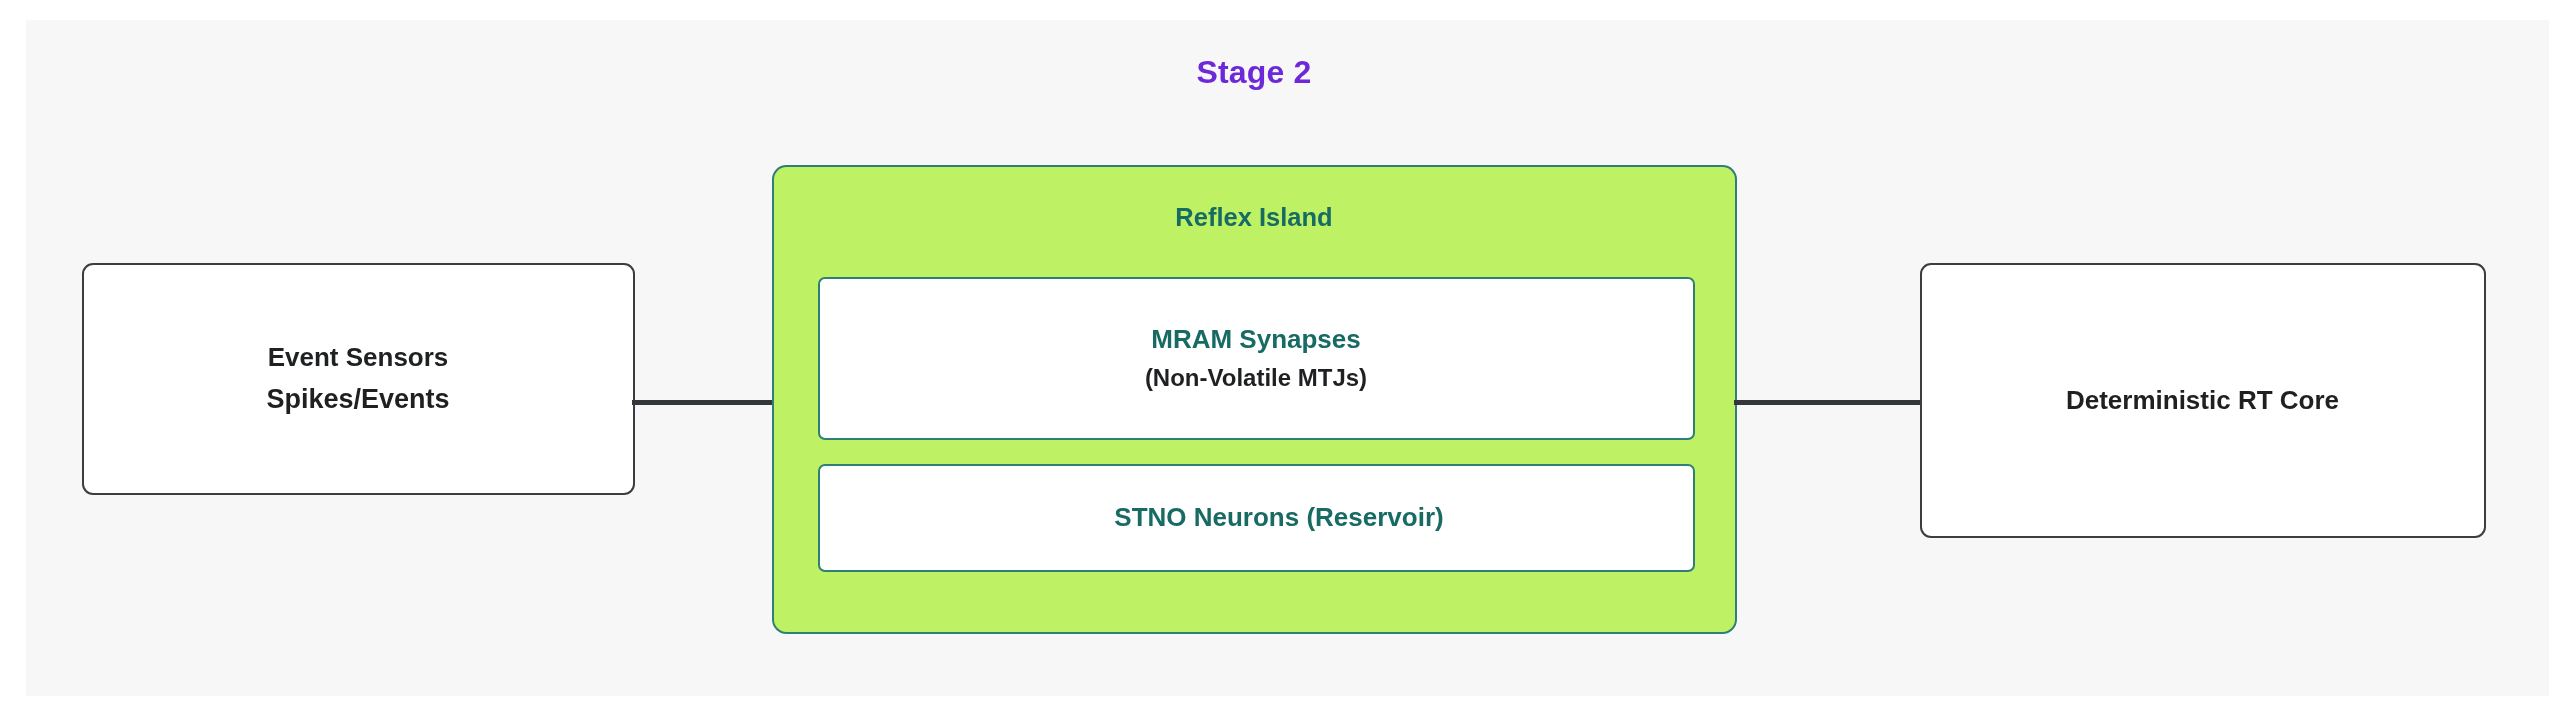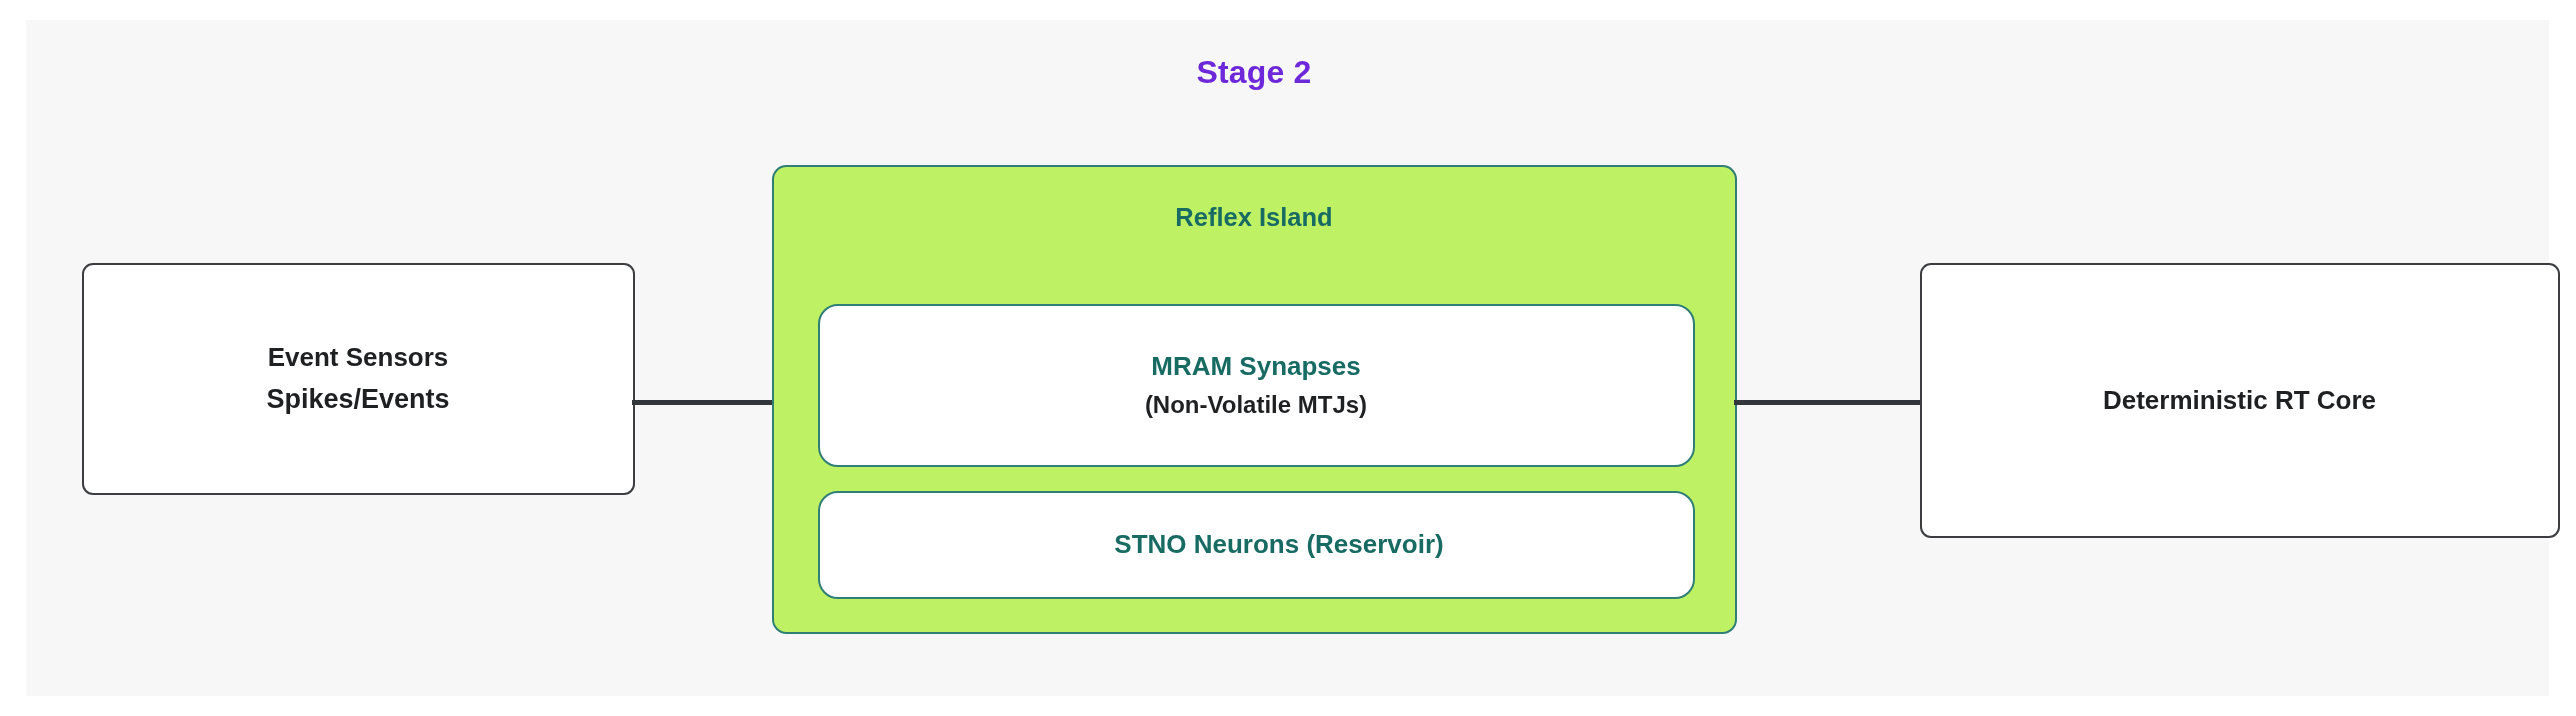--- a/index.html
+++ b/index.html
@@ -69,21 +69,21 @@
   .node-line-2 {
     font-size: 27px;
     font-weight: bold;
     color: #1f2022;
     line-height: 1.15;
     margin-top: 11px;
     white-space: nowrap;
   }
 
   #event-sensors-box { left: 56px;   top: 243px; width: 553px; height: 232px; }
-  #rt-core-box       { left: 1894px; top: 243px; width: 640px; height: 275px; }
+  #rt-core-box       { left: 1894px; top: 243px; width: 566px; height: 275px; }
 
   
   #reflex-island {
     position: absolute;
     left: 746px;
     top: 145px;
     width: 965px;
     height: 469px;
     background: #bef264;
     border: 2.4px solid #2f7f77;
@@ -101,28 +101,27 @@
     color: #176b63;
     line-height: 1;
     white-space: nowrap;
   }
 
   
   .island-box {
     position: absolute;
     background: #ffffff;
     border: 2.4px solid #2f7f77;
-    border-radius: 20px;
+    border-radius: 7px;
     box-sizing: border-box;
     display: flex;
     flex-direction: column;
     align-items: center;
     justify-content: center;
     text-align: center;
-    margin-top: 27px;
   }
   .island-line-teal {
     font-size: 26px;
     font-weight: bold;
     color: #176b63;
     line-height: 1.15;
     white-space: nowrap;
   }
   .island-line-dark {
     font-size: 24px;

